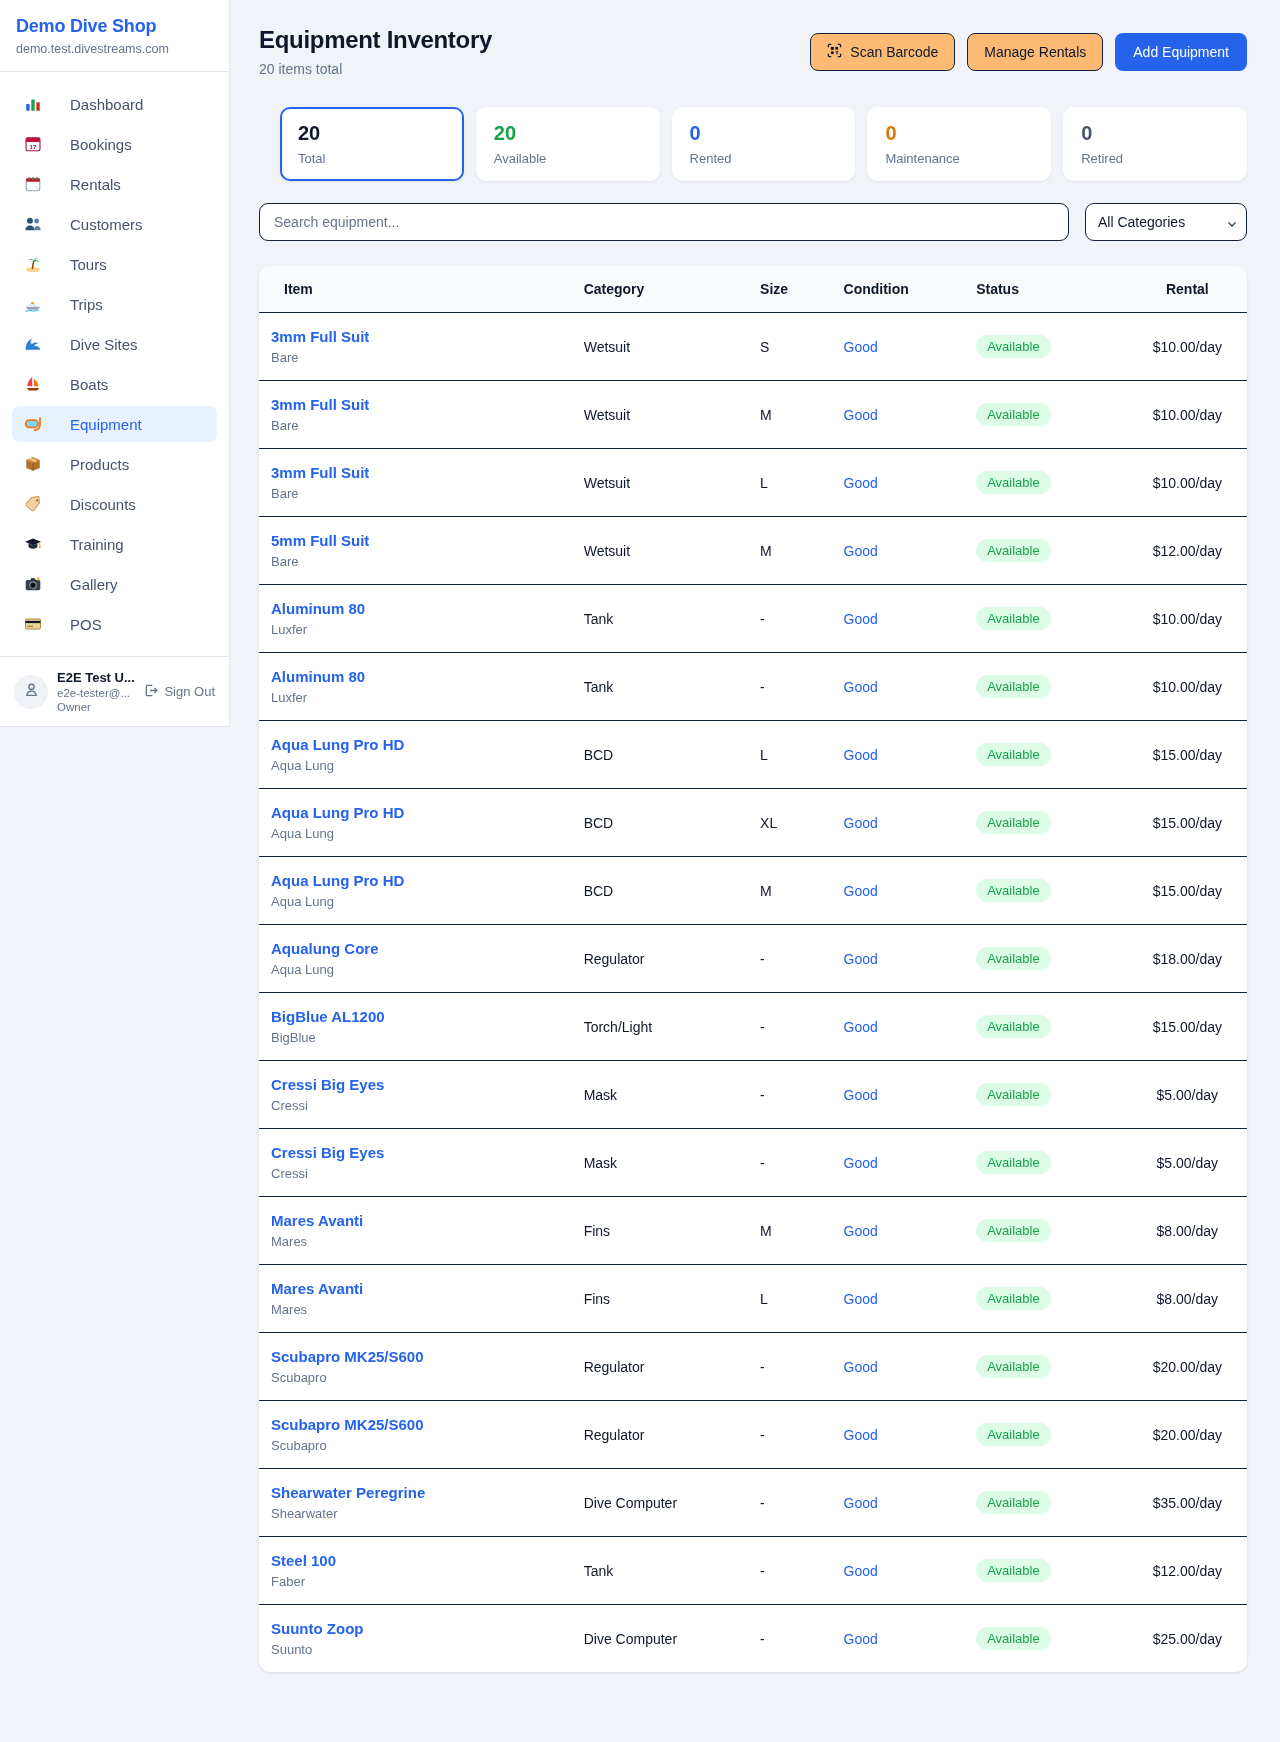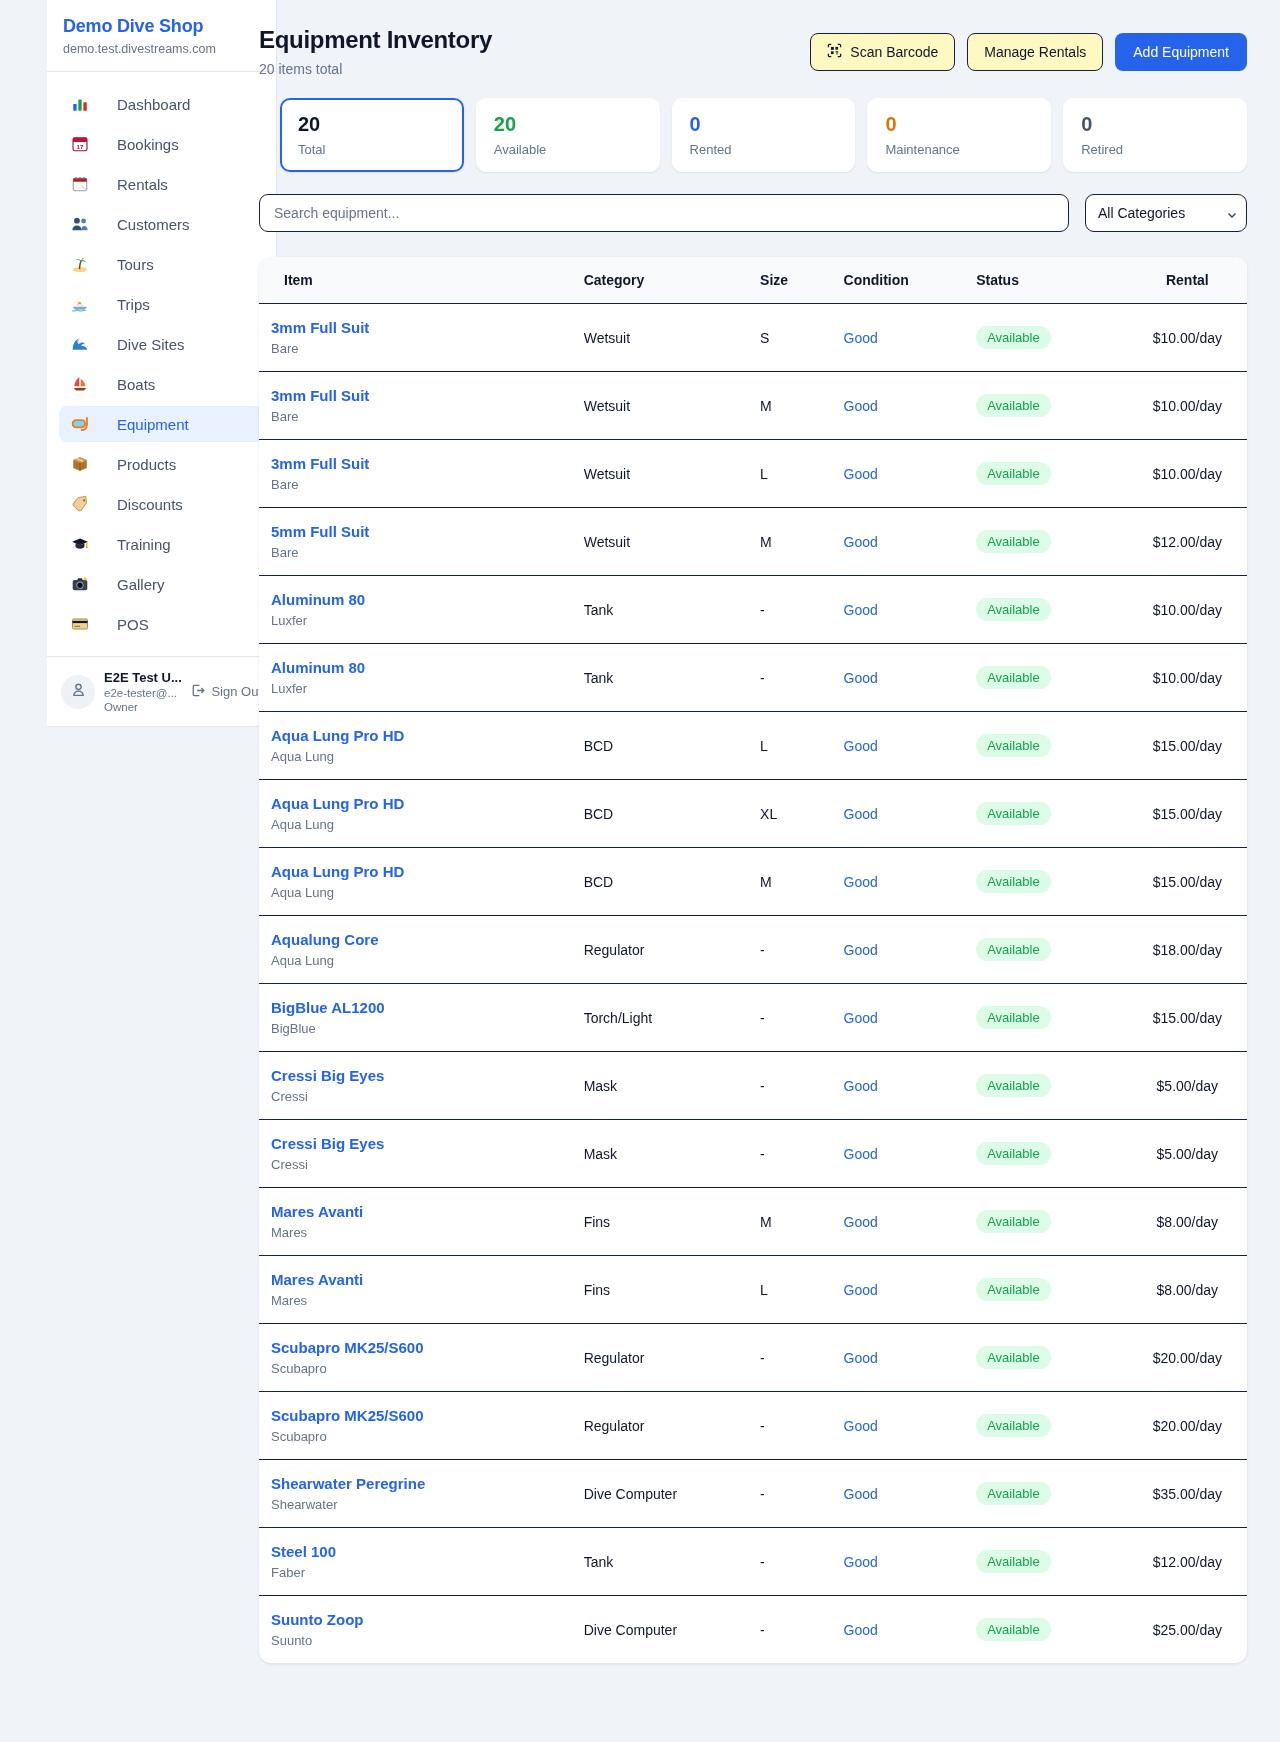--- a/index.html
+++ b/index.html
@@ -11,21 +11,20 @@
     position:relative;
     overflow:hidden;
   }
   a { text-decoration:none; cursor:pointer; }
 
   
   .sidebar {
     position:absolute; left:0; top:0; width:230px;
     background:#fff; border-right:1px solid var(--card-line,#e2e8f0);
     border-bottom:1px solid var(--card-line,#e2e8f0);
-    margin-left:47px;
   }
   .brand-box { padding:16px 16px 15px; border-bottom:1px solid var(--card-line,#e2e8f0); }
   .brand-name { font-size:18px; font-weight:bold; color:var(--accent,#2563eb); letter-spacing:-0.2px; display:block; }
   .brand-domain { font-size:12.5px; color:var(--muted,#64748b); margin-top:5px; }
   .nav { padding:14px 12px 10px; }
   .nav-item {
     display:flex; align-items:center; gap:28px;
     height:36px; padding:0 12px; margin-bottom:4px;
     border-radius:8px; cursor:pointer;
     font-size:15px; color:#46536a;
@@ -44,30 +43,30 @@
   .avatar svg { width:17px; height:17px; }
   .user-info { min-width:0; }
   .user-name { font-size:13px; font-weight:bold; color:var(--ink,#0f172a); white-space:nowrap; }
   .user-email, .user-role { font-size:11.5px; color:var(--muted,#64748b); margin-top:2px; white-space:nowrap; }
   .signout { margin-left:auto; display:flex; align-items:center; gap:6px; font-size:13px; color:var(--muted,#64748b); cursor:pointer; white-space:nowrap; }
   .signout svg { width:15px; height:15px; }
 
   
   .main { position:absolute; left:230px; top:0; right:0; padding:26px 33px 0 29px; }
 
-  .page-head { display:flex; justify-content:space-between; align-items:center; margin-bottom:21px; }
+  .page-head { display:flex; justify-content:space-between; align-items:center; margin-bottom:30px; }
   .page-title { font-size:24px; font-weight:bold; letter-spacing:-0.3px; color:var(--ink,#0f172a); }
   .page-sub { font-size:14px; color:var(--muted,#64748b); margin-top:7px; }
   .head-actions { display:flex; align-items:center; gap:12px; }
   .btn {
     display:inline-flex; align-items:center; gap:8px; height:38px;
     border-radius:8px; font-size:14px; font-weight:500; cursor:pointer;
     font-family:"Liberation Sans", sans-serif;
   }
-  .btn-outline { background:#fef9c3; border:1px solid var(--dark-line,#16213a); color:var(--ink,#0f172a); padding:0 16px; }
+  .btn-outline { background:#fdba74; border:1px solid var(--dark-line,#16213a); color:var(--ink,#0f172a); padding:0 16px; }
   .btn-primary { background:var(--accent,#2563eb); border:none; color:#fff; padding:0 18px; }
   .btn svg { width:15px; height:15px; }
 
   .stats-row { display:flex; gap:12px; margin-bottom:22px;padding-left:21px; }
   .stat-card {
     flex:1; background:#fff; border-radius:10px; padding:14px 17px;
     box-shadow:0 1px 2px rgba(15,23,42,.08); border:1px solid #fff; cursor:pointer;
   }
   .stat-card.selected { border:2px solid var(--accent,#2563eb); padding:13px 16px; }
   .stat-value { font-size:20px; font-weight:bold; }

